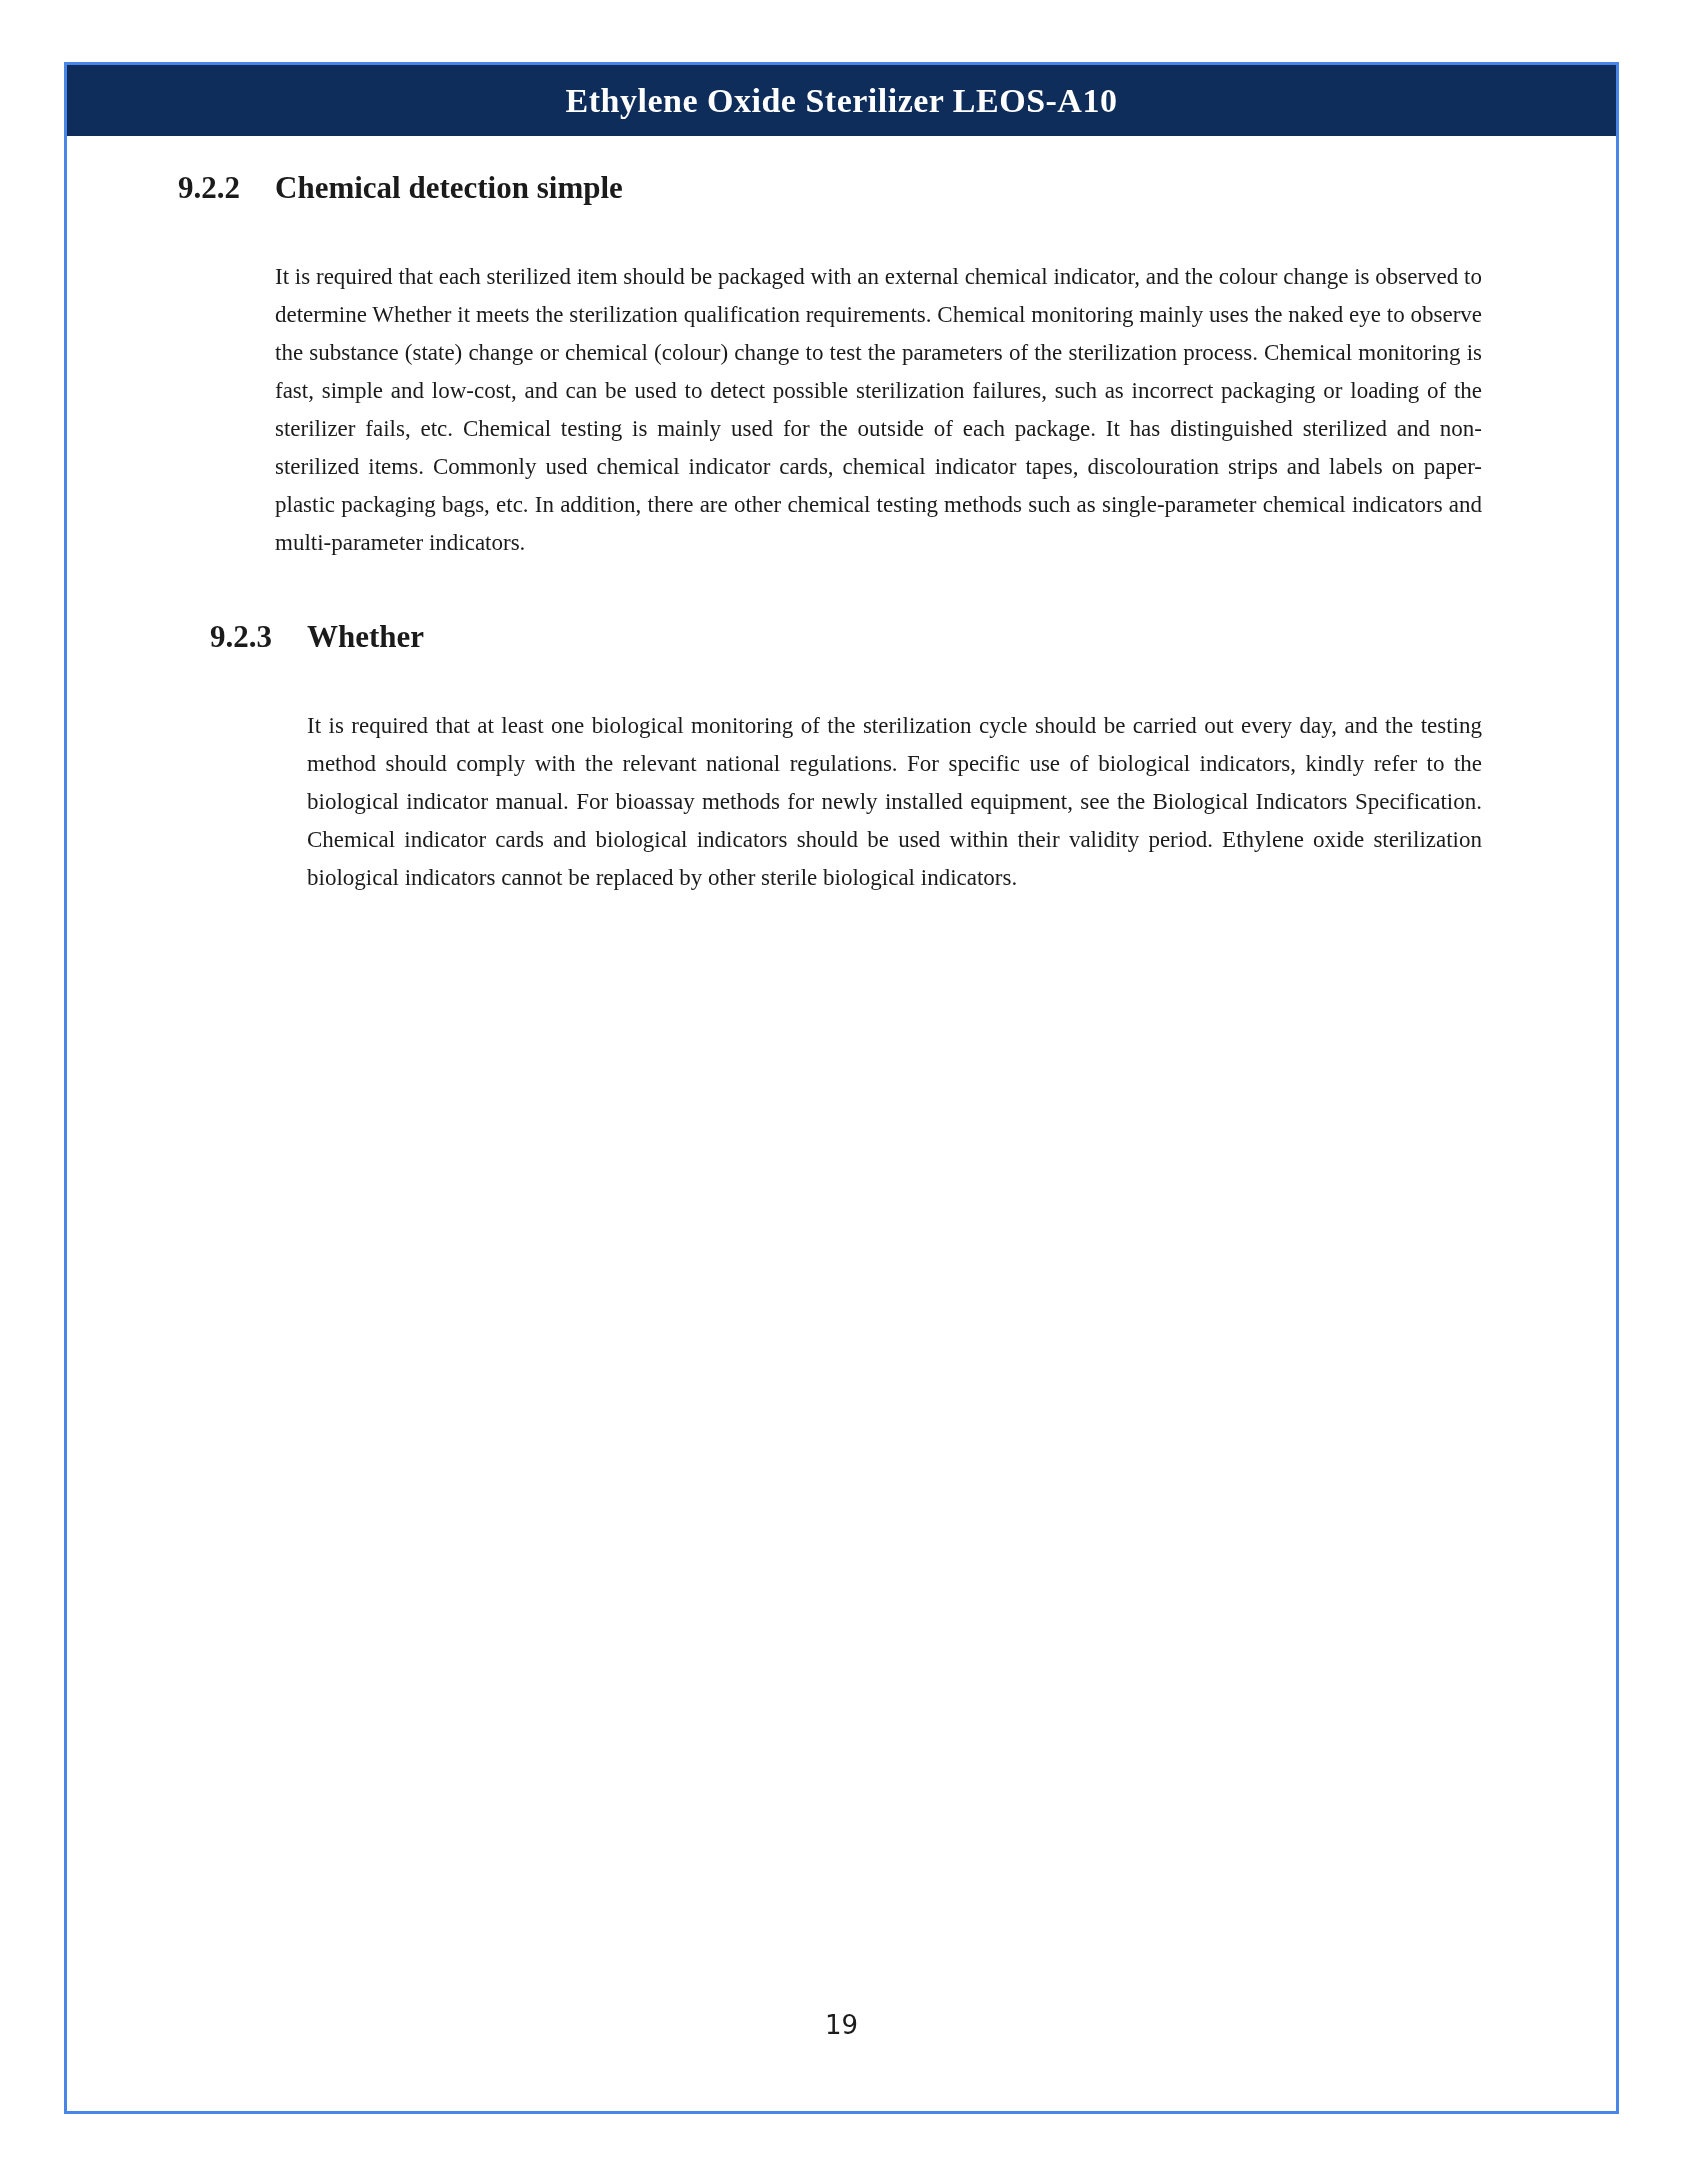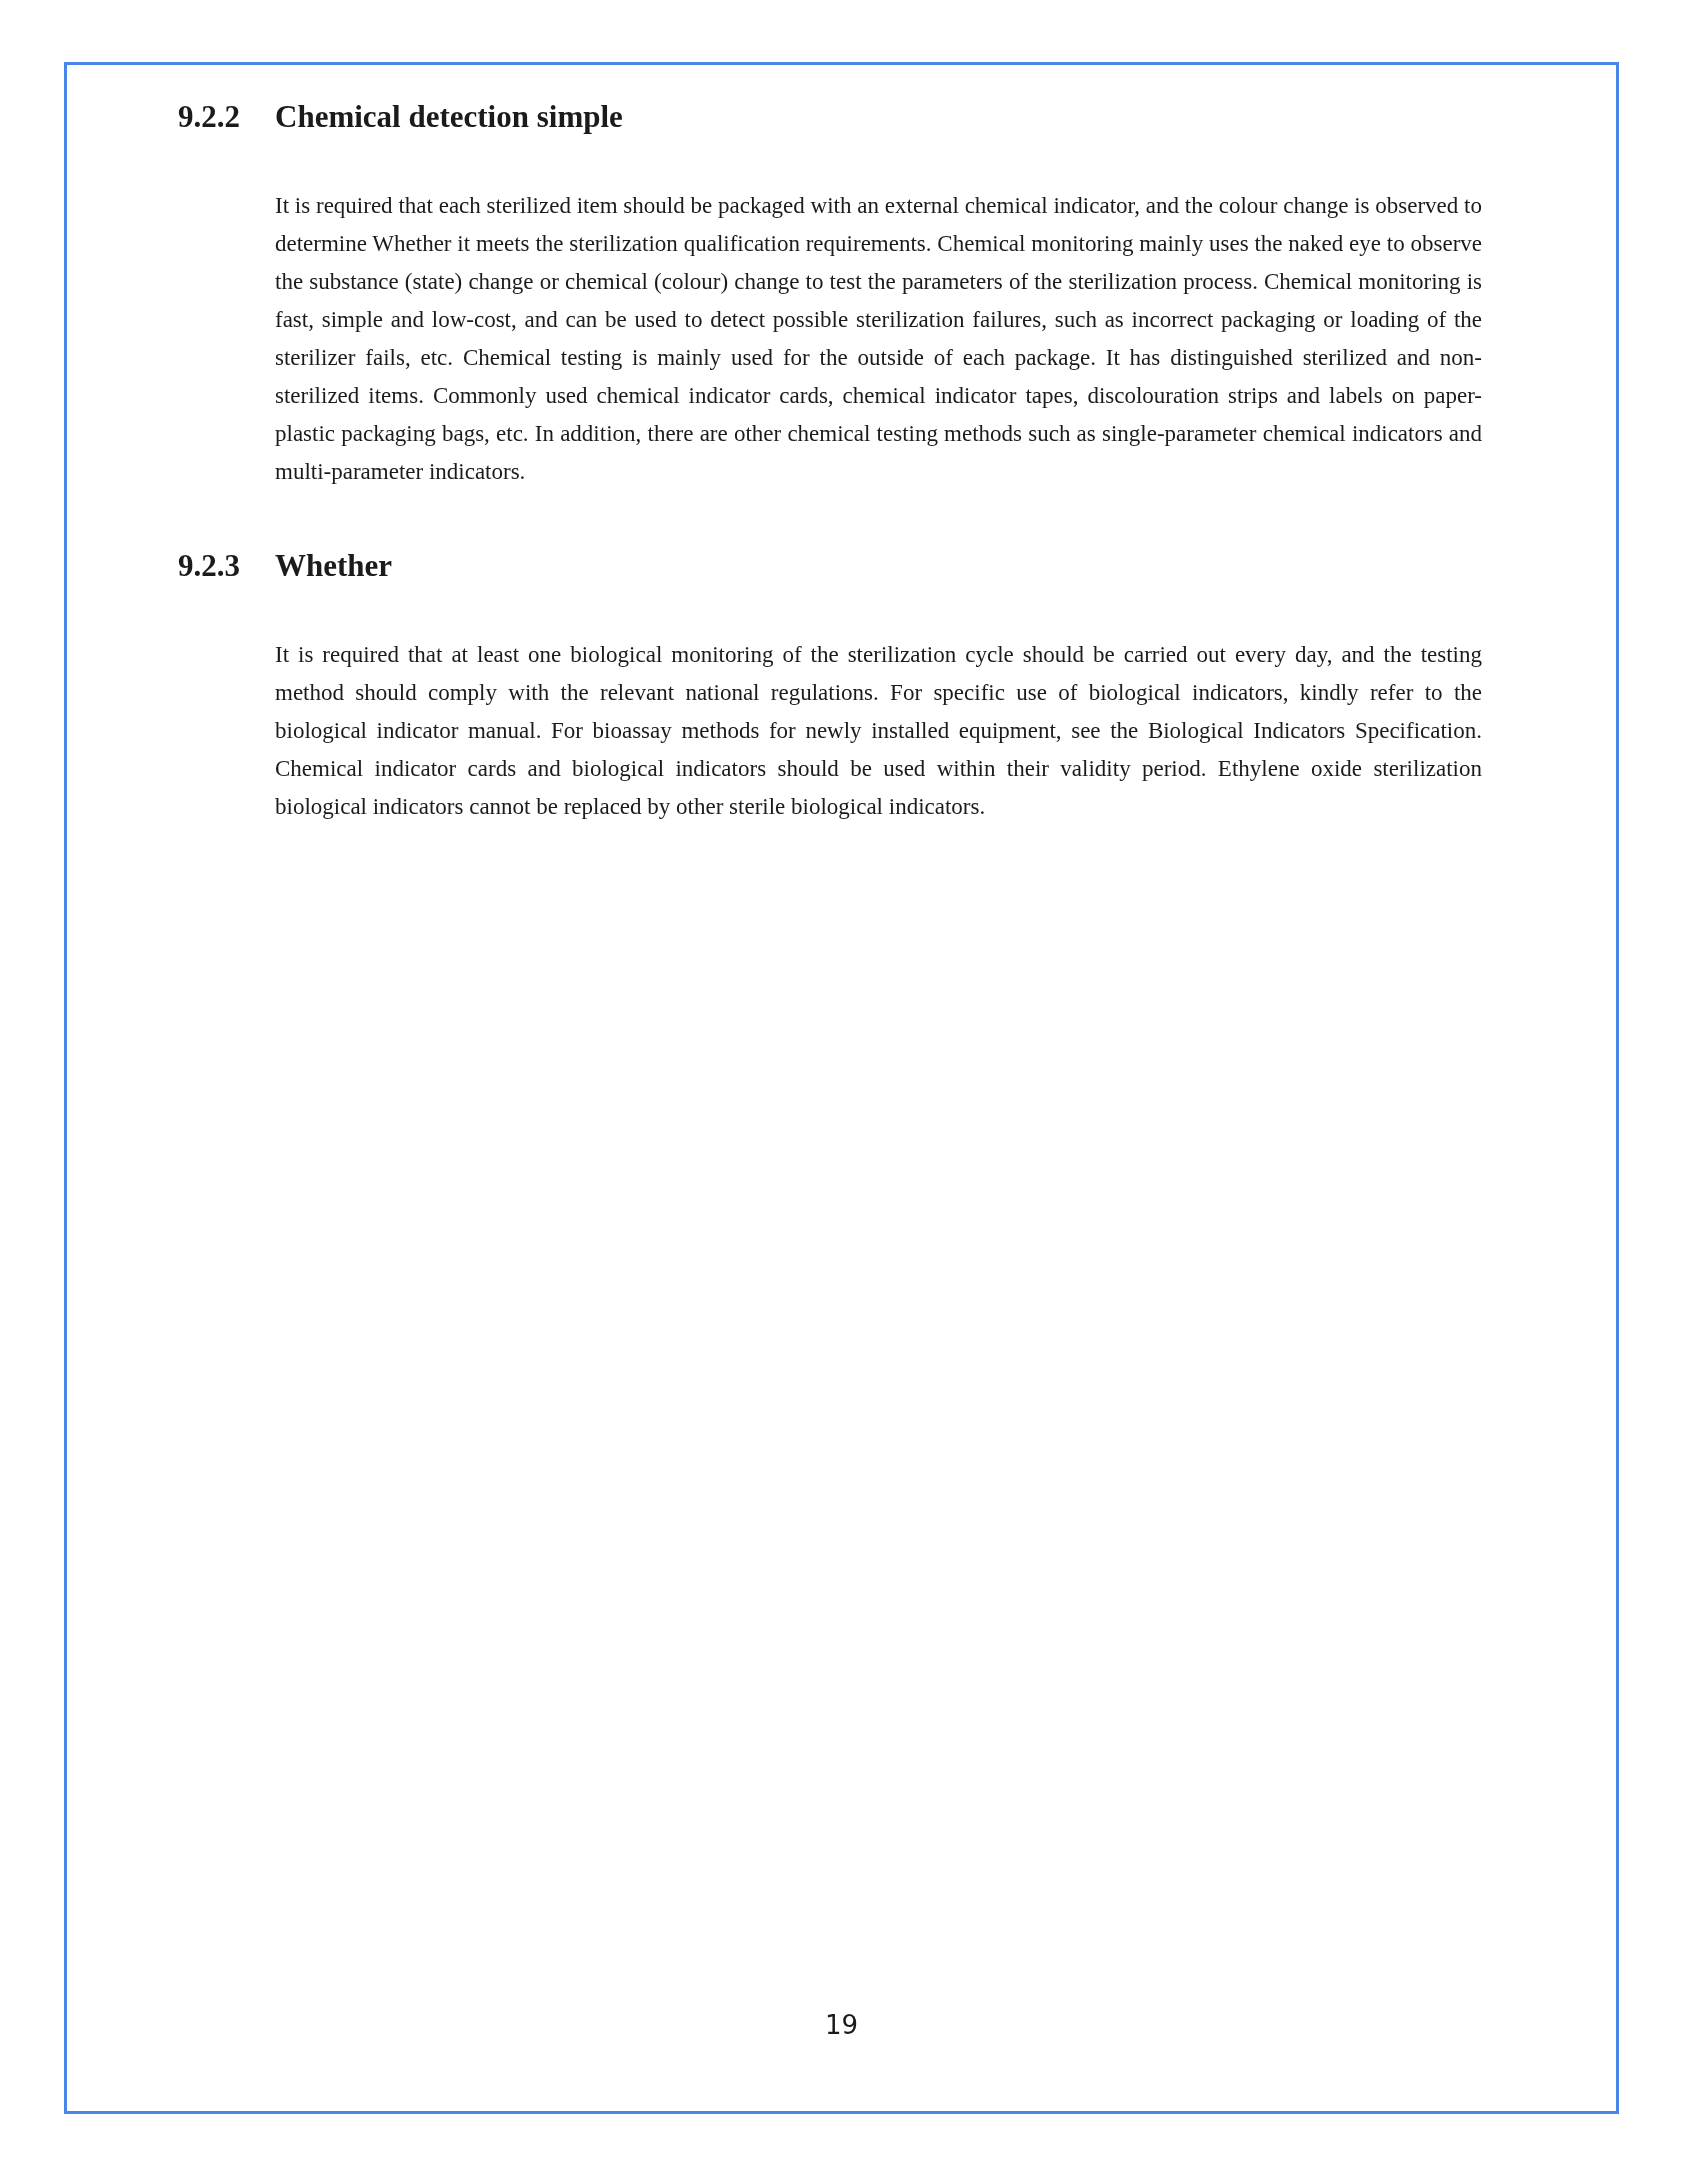--- a/index.html
+++ b/index.html
@@ -56,37 +56,41 @@
   }
   .section-body {
     margin: 50px 0 0 97px;
     font-size: 23px;
     line-height: 38px;
     text-align: justify;
     text-justify: inter-word;
   }
   .section + .section {
     margin-top: 55px;
+    margin-left: 32px;
   }
   .page-footer {
     position: absolute;
     left: 0;
     right: 0;
     bottom: 71px;
     text-align: center;
     font-family: "DejaVu Sans", "Liberation Sans", sans-serif;
     font-size: 26px;
     color: #1b1b1b;
   }
 </style>
 </head>
 <body>
 
 <div class="page-frame">
 
+  <div class="header-bar">
+    <span class="header-title">Ethylene Oxide Sterilizer LEOS-A10</span>
+  </div>
 
   <div class="content">
 
     <div class="section">
       <h3 class="section-heading">
         <span class="sec-num">9.2.2</span>
         <span class="sec-title">Chemical detection simple</span>
       </h3>
       <p class="section-body">It is required that each sterilized item should be packaged with an external chemical indicator, and the colour change is observed to determine Whether it meets the sterilization qualification requirements. Chemical monitoring mainly uses the naked eye to observe the substance (state) change or chemical (colour) change to test the parameters of the sterilization process. Chemical monitoring is fast, simple and low-cost, and can be used to detect possible sterilization failures, such as incorrect packaging or loading of the sterilizer fails, etc. Chemical testing is mainly used for the outside of each package. It has distinguished sterilized and non-sterilized items. Commonly used chemical indicator cards, chemical indicator tapes, discolouration strips and labels on paper-plastic packaging bags, etc. In addition, there are other chemical testing methods such as single-parameter chemical indicators and multi-parameter indicators.</p>
     </div>

